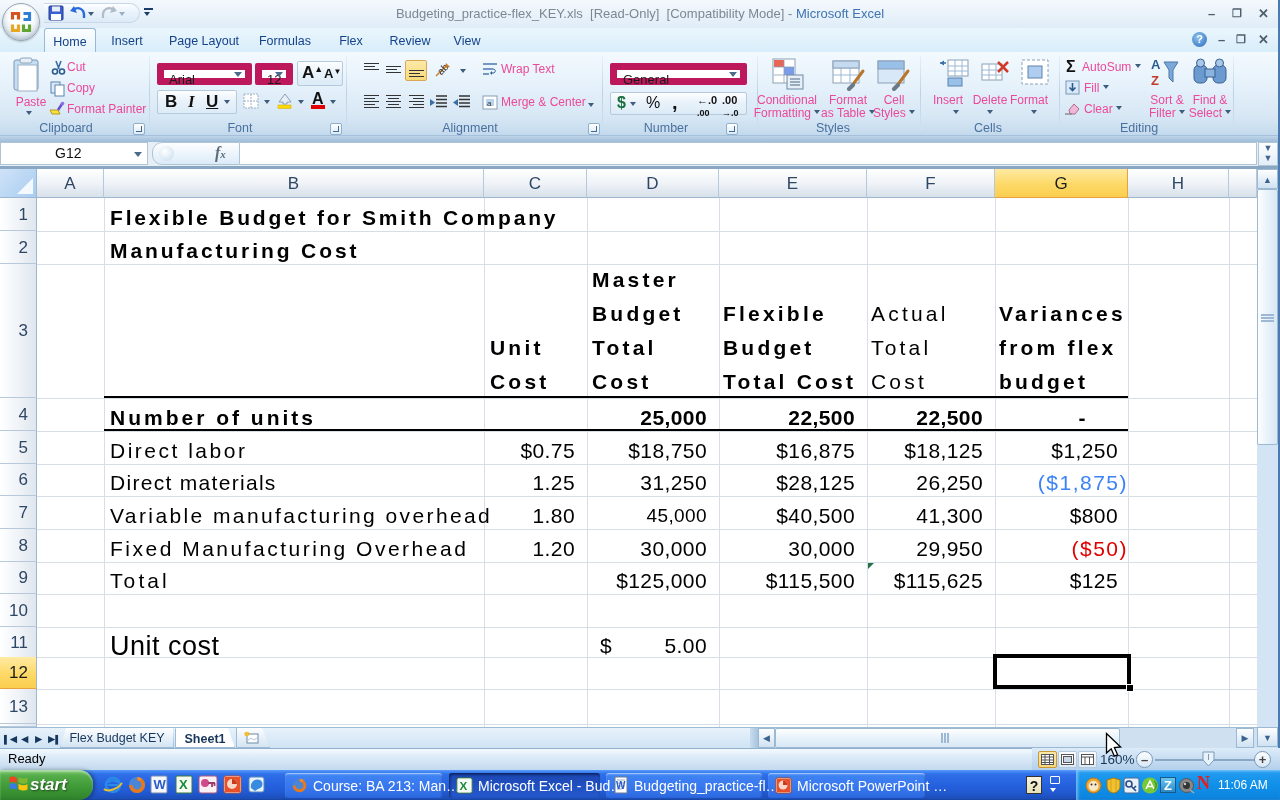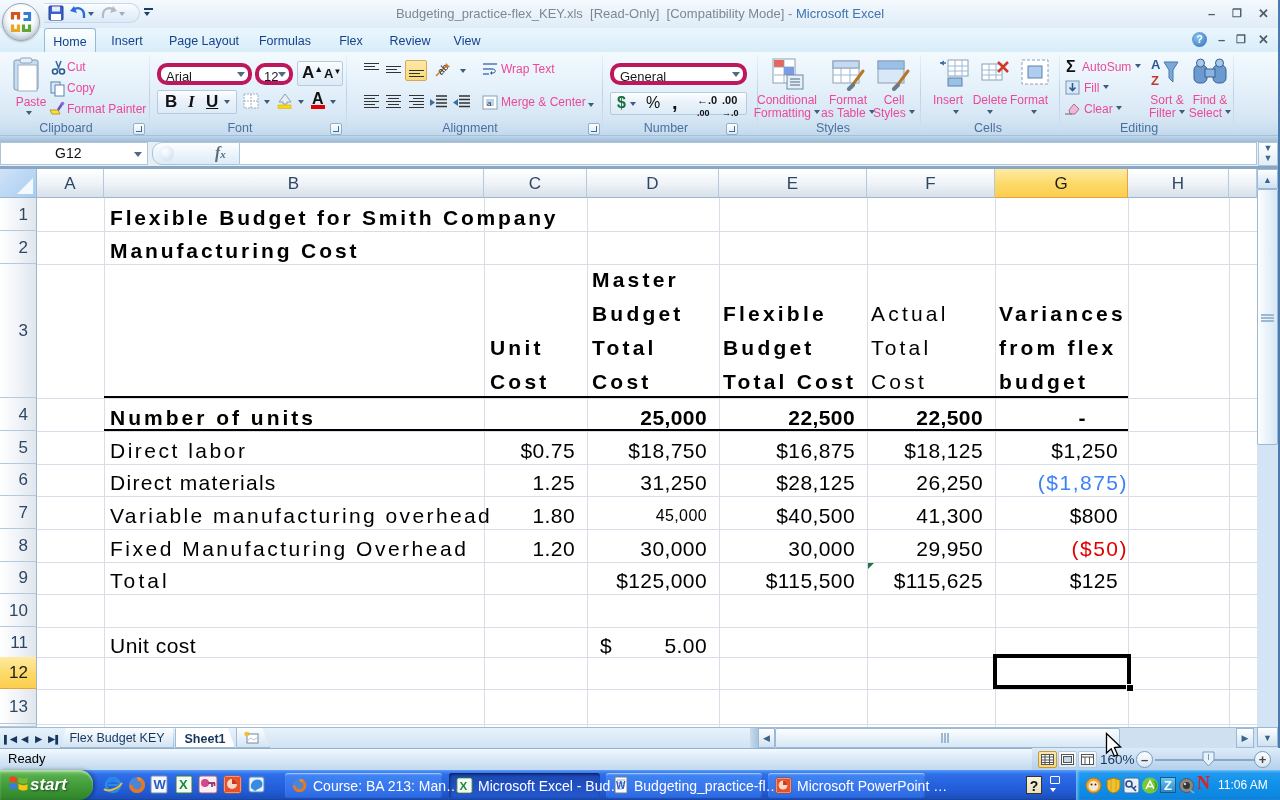--- a/index.html
+++ b/index.html
@@ -18,21 +18,21 @@
 #tabstrip{left:0;top:28px;width:1280px;height:24px;background:linear-gradient(#eaf6fd,#d8edfa)}
 .rtab{top:30px;height:22px;line-height:22px;font-size:12.5px;color:#15428b;text-align:center}
 #tab-home{left:44px;top:28px;width:52px;height:24px;line-height:26px;background:linear-gradient(#fdfeff,#f3fafe 40%,#e7f3fb);border:1px solid #96bad6;border-bottom:none;border-radius:3px 3px 0 0;font-size:12.5px;color:#15428b;text-align:center}
 
 #ribbon{left:0;top:52px;width:1280px;height:84px;background:linear-gradient(#f3fafe,#e4f0fa 45%,#d7e7f4 78%,#cbdff0 92%,#c3d9ec);border-bottom:1px solid #a5c0da}
 .gsep{top:55px;width:1px;height:76px;background:linear-gradient(#e6f2fb,#bcd2e6 50%,#cfe2f2)}
 .glabel{top:122px;height:13px;font-size:12.5px;color:#49709e;text-align:center;line-height:13px}
 .launch{top:123px;width:12px;height:12px;border:1px solid #8fb0cd;border-radius:2px;background:linear-gradient(#fefefe,#dcebf7)}
 .launch:after{content:"";position:absolute;left:2px;top:2px;width:5px;height:5px;border-right:1.5px solid #44688e;border-bottom:1.5px solid #44688e}
 .rtext{color:#ec4899;font-size:12px}
-.combo{background:#fff;border:4px solid #be185d;border-radius:10px;color:#1a1a1a;font-size:13px}
+.combo{background:#fff;border:7px solid #be185d;border-radius:2px;color:#1a1a1a;font-size:13px}
 .carr{position:absolute;right:3px;top:50%;margin-top:-2px;width:0;height:0;border:4px solid transparent;border-top:5px solid #4d6b89}
 .dna{width:0;height:0;border:3.5px solid transparent;border-top:4px solid #3e5c7c;display:inline-block;vertical-align:middle}
 .btnbox{border:1px solid #b5cadd;border-radius:2px;background:linear-gradient(#fdfeff,#e9f2fa 45%,#dcebf7)}
 
 #framegap{left:0;top:136px;width:1280px;height:6px;background:linear-gradient(#bfd6ea,#9dbbd7)}
 #fbar{left:0;top:142px;width:1280px;height:24px;background:#e6eef6}
 #namebox{left:0;top:142px;width:148px;height:23px;background:#fff;border:1px solid #b0c4d8;font-size:14px;color:#111;line-height:21px}
 #fxpill{left:152px;top:142px;width:88px;height:23px;background:linear-gradient(#fdfeff,#dcebf8);border:1px solid #b0c4d8;border-radius:10px 0 0 10px}
 #finput{left:240px;top:142px;width:1017px;height:23px;background:#fff;border:1px solid #b0c4d8;border-left:none}
 #fbarline{left:0;top:166px;width:1280px;height:3px;background:#89a6c2}
@@ -379,37 +379,37 @@
 <div class="abs cell num" style="right:297px;top:431px;height:33px;line-height:33px;font-size:21px;letter-spacing:0.4px">$18,125</div>
 <div class="abs cell num" style="right:162px;top:431px;height:33px;line-height:33px;font-size:21px;letter-spacing:0.4px">$1,250</div>
 <div class="abs cell lbl" style="left:110px;top:464px;height:32px;line-height:32px;font-size:21px;letter-spacing:1.3px">Direct materials</div>
 <div class="abs cell num" style="right:705px;top:464px;height:32px;line-height:32px;font-size:21px;letter-spacing:0.4px">1.25</div>
 <div class="abs cell num" style="right:573px;top:464px;height:32px;line-height:32px;font-size:21px;letter-spacing:0.4px">31,250</div>
 <div class="abs cell num" style="right:425px;top:464px;height:32px;line-height:32px;font-size:21px;letter-spacing:0.4px">$28,125</div>
 <div class="abs cell num" style="right:297px;top:464px;height:32px;line-height:32px;font-size:21px;letter-spacing:0.4px">26,250</div>
 <div class="abs cell num" style="right:152px;top:464px;height:32px;line-height:32px;font-size:21px;letter-spacing:0.4px;letter-spacing:1.5px;color:#3b82f6">($1,875)</div>
 <div class="abs cell lbl" style="left:110px;top:496px;height:33px;line-height:33px;font-size:21px;letter-spacing:2.4px">Variable manufacturing overhead</div>
 <div class="abs cell num" style="right:705px;top:496px;height:33px;line-height:33px;font-size:21px;letter-spacing:0.4px">1.80</div>
-<div class="abs cell num" style="right:573px;top:496px;height:33px;line-height:33px;font-size:16px;letter-spacing:0.4px">45,000</div>
+<div class="abs cell num" style="right:573px;top:496px;height:33px;line-height:33px;font-size:19px;letter-spacing:0.4px">45,000</div>
 <div class="abs cell num" style="right:425px;top:496px;height:33px;line-height:33px;font-size:21px;letter-spacing:0.4px">$40,500</div>
 <div class="abs cell num" style="right:297px;top:496px;height:33px;line-height:33px;font-size:21px;letter-spacing:0.4px">41,300</div>
 <div class="abs cell num" style="right:162px;top:496px;height:33px;line-height:33px;font-size:21px;letter-spacing:0.4px">$800</div>
 <div class="abs cell lbl" style="left:110px;top:529px;height:33px;line-height:33px;font-size:21px;letter-spacing:2.5px">Fixed Manufacturing Overhead</div>
 <div class="abs cell num" style="right:705px;top:529px;height:33px;line-height:33px;font-size:21px;letter-spacing:0.4px">1.20</div>
 <div class="abs cell num" style="right:573px;top:529px;height:33px;line-height:33px;font-size:21px;letter-spacing:0.4px">30,000</div>
 <div class="abs cell num" style="right:425px;top:529px;height:33px;line-height:33px;font-size:21px;letter-spacing:0.4px">30,000</div>
 <div class="abs cell num" style="right:297px;top:529px;height:33px;line-height:33px;font-size:21px;letter-spacing:0.4px">29,950</div>
 <div class="abs cell num" style="right:152px;top:529px;height:33px;line-height:33px;font-size:21px;letter-spacing:0.4px;letter-spacing:1.5px;color:#e00000">($50)</div>
 <div class="abs cell lbl" style="left:110px;top:562px;height:32px;line-height:32px;font-size:21px;letter-spacing:3.1px">Total</div>
 <div class="abs cell num" style="right:573px;top:562px;height:32px;line-height:32px;font-size:21px;letter-spacing:0.4px">$125,000</div>
 <div class="abs cell num" style="right:425px;top:562px;height:32px;line-height:32px;font-size:21px;letter-spacing:0.4px">$115,500</div>
 <div class="abs cell num" style="right:297px;top:562px;height:32px;line-height:32px;font-size:21px;letter-spacing:0.4px">$115,625</div>
 <div class="abs cell num" style="right:162px;top:562px;height:32px;line-height:32px;font-size:21px;letter-spacing:0.4px">$125</div>
 <div class="abs" style="left:868px;top:563px;width:0;height:0;border-top:6px solid #217346;border-right:6px solid transparent"></div>
-<div class="abs cell lbl" style="left:110px;top:627px;height:32px;line-height:32px;font-size:21px;letter-spacing:0.5px">Unit cost</div>
+<div class="abs cell lbl" style="left:110px;top:627px;height:32px;line-height:32px;font-size:27px;letter-spacing:0.5px">Unit cost</div>
 <div class="abs cell lbl" style="left:600px;top:627px;height:32px;line-height:32px;font-size:21px;letter-spacing:0px">$</div>
 <div class="abs cell num" style="right:573px;top:627px;height:32px;line-height:32px;font-size:21px;letter-spacing:0.4px">5.00</div>
 <div class="abs" style="left:993px;top:654px;width:138px;height:35px;border:4px solid #000"></div>
 <div class="abs" style="left:1126px;top:684px;width:8px;height:8px;background:#000;border:1px solid #fff"></div>
 
 <div class="abs" id="tabbar"></div>
 <div class="abs" id="tabbar-content"></div>
 <svg class="abs" width="26" height="26" viewBox="0 0 26 26" style="left:8px;top:9px">
 <path d="M10.5 10.5 v-6 h-6 v6" fill="none" stroke="#d3541f" stroke-width="3.2"></path>
 <path d="M15.5 4.5 h6 v6 h-6" fill="none" stroke="#2f7fd4" stroke-width="3.2"></path>

